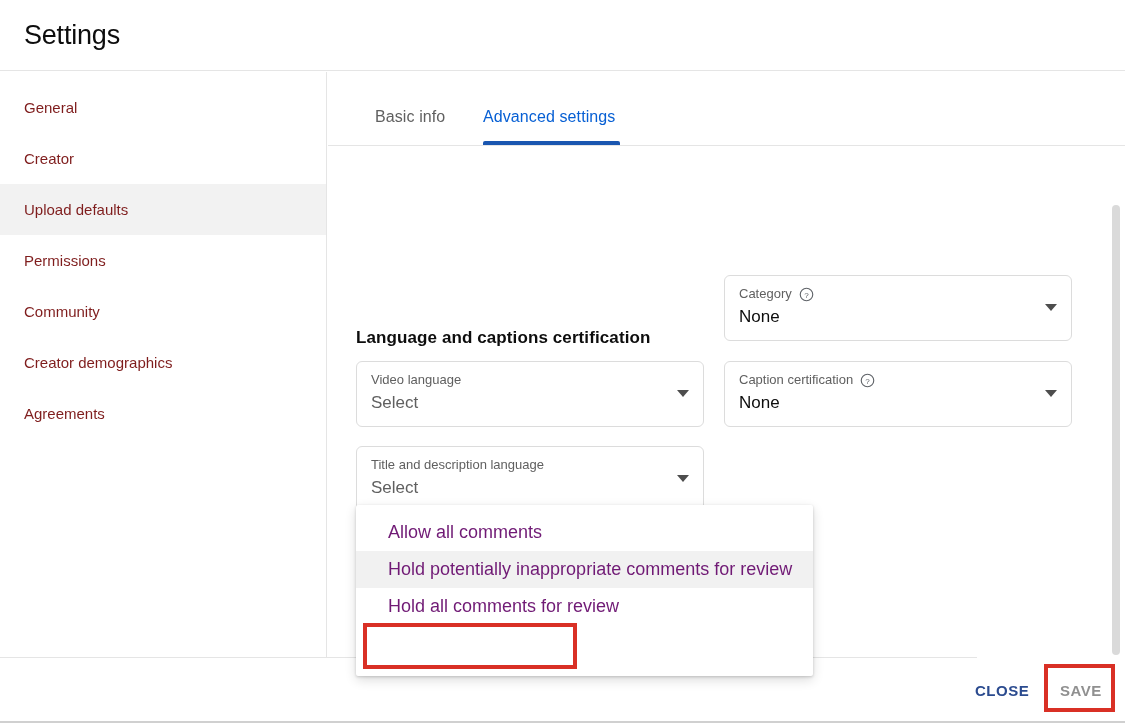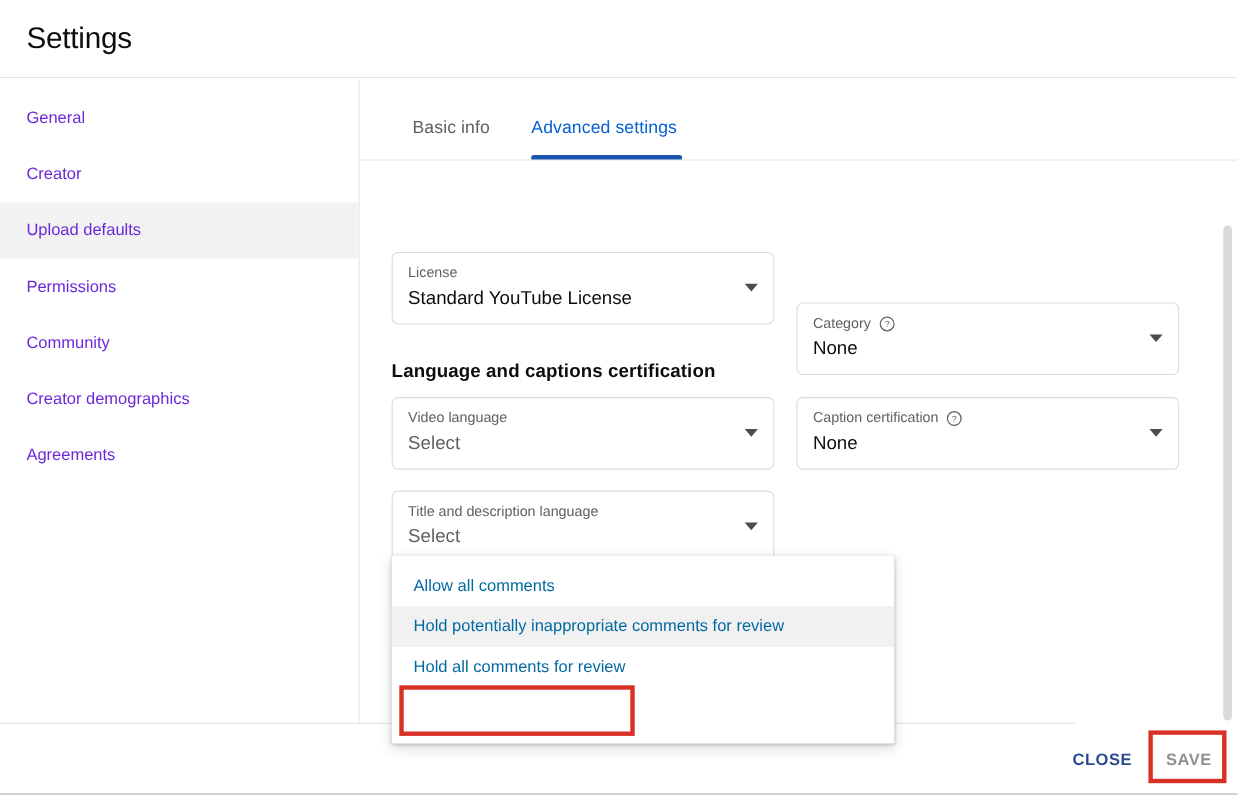--- a/index.html
+++ b/index.html
@@ -49,21 +49,21 @@
     box-sizing: border-box;
     background: #fff;
   }
   .sidebar-item {
     position: relative;
     height: 51px;
     display: flex;
     align-items: center;
     padding-left: 24px;
     font-size: 15px;
-    color: #6d28d9;
+    color: #7f1d1d;
     box-sizing: border-box;
     cursor: pointer;
     line-height: 20px;
   }
   .sidebar-item.selected {
     background: #f2f2f2;
   }
   .sidebar-list { padding-top: 10px; }
 
   
@@ -185,23 +185,23 @@
     background: #ffffff;
     border-radius: 2px;
     box-shadow: 0 1px 3px rgba(0,0,0,0.18), 0 4px 12px rgba(0,0,0,0.14);
     overflow: hidden;
     z-index: 40;
   }
   .dropdown-item {
     height: 37px;
     display: flex;
     align-items: center;
-    padding-left: 20px;
-    font-size: 15px;
-    color: #0369a1;
+    padding-left: 32px;
+    font-size: 18px;
+    color: #701a75;
     box-sizing: border-box;
     cursor: pointer;
     white-space: nowrap;
     line-height: 23px;
   }
   .dropdown-item:first-child { margin-top: 9px; }
   .dropdown-item.highlighted { background: #f1f1f1; }
 
   
   .annotation {
@@ -317,27 +317,20 @@
 <div class="main">
 
   <div class="tabs">
     <div class="tab tab-basic">Basic info</div>
     <div class="tab tab-advanced">Advanced settings</div>
     <div class="tab-indicator"></div>
   </div>
 
   <div class="form-area">
 
-    <div class="field" style="left:28px; top:83px; width:348px; height:66px;">
-      <div class="field-label">
-        <span>License</span>
-      </div>
-      <div class="field-value">Standard YouTube License</div>
-      <div class="caret"></div>
-    </div>
 
     <div class="field" style="left:396px; top:83px; width:348px; height:66px;margin-top:46px;">
       <div class="field-label">
         <span>Category</span>
         <span class="help-icon">
           <svg width="15" height="15" viewBox="0 0 24 24">
             <circle cx="12" cy="12" r="10" fill="none" stroke="#5f6368" stroke-width="1.8"></circle>
             <text x="12" y="17" font-size="13" font-family="Liberation Sans, sans-serif" fill="#5f6368" text-anchor="middle">?</text>
           </svg>
         </span>

